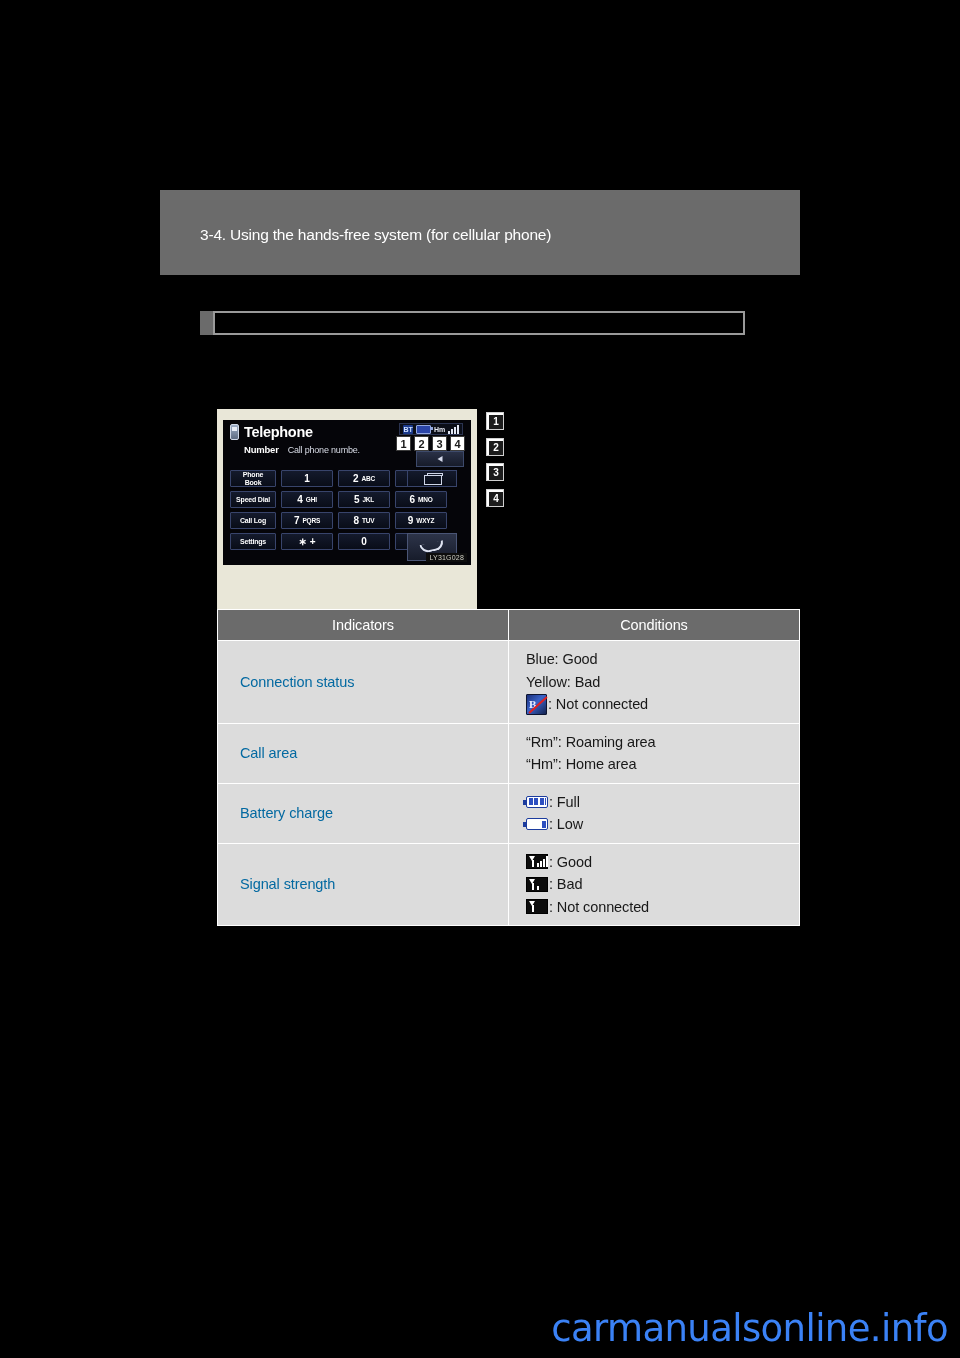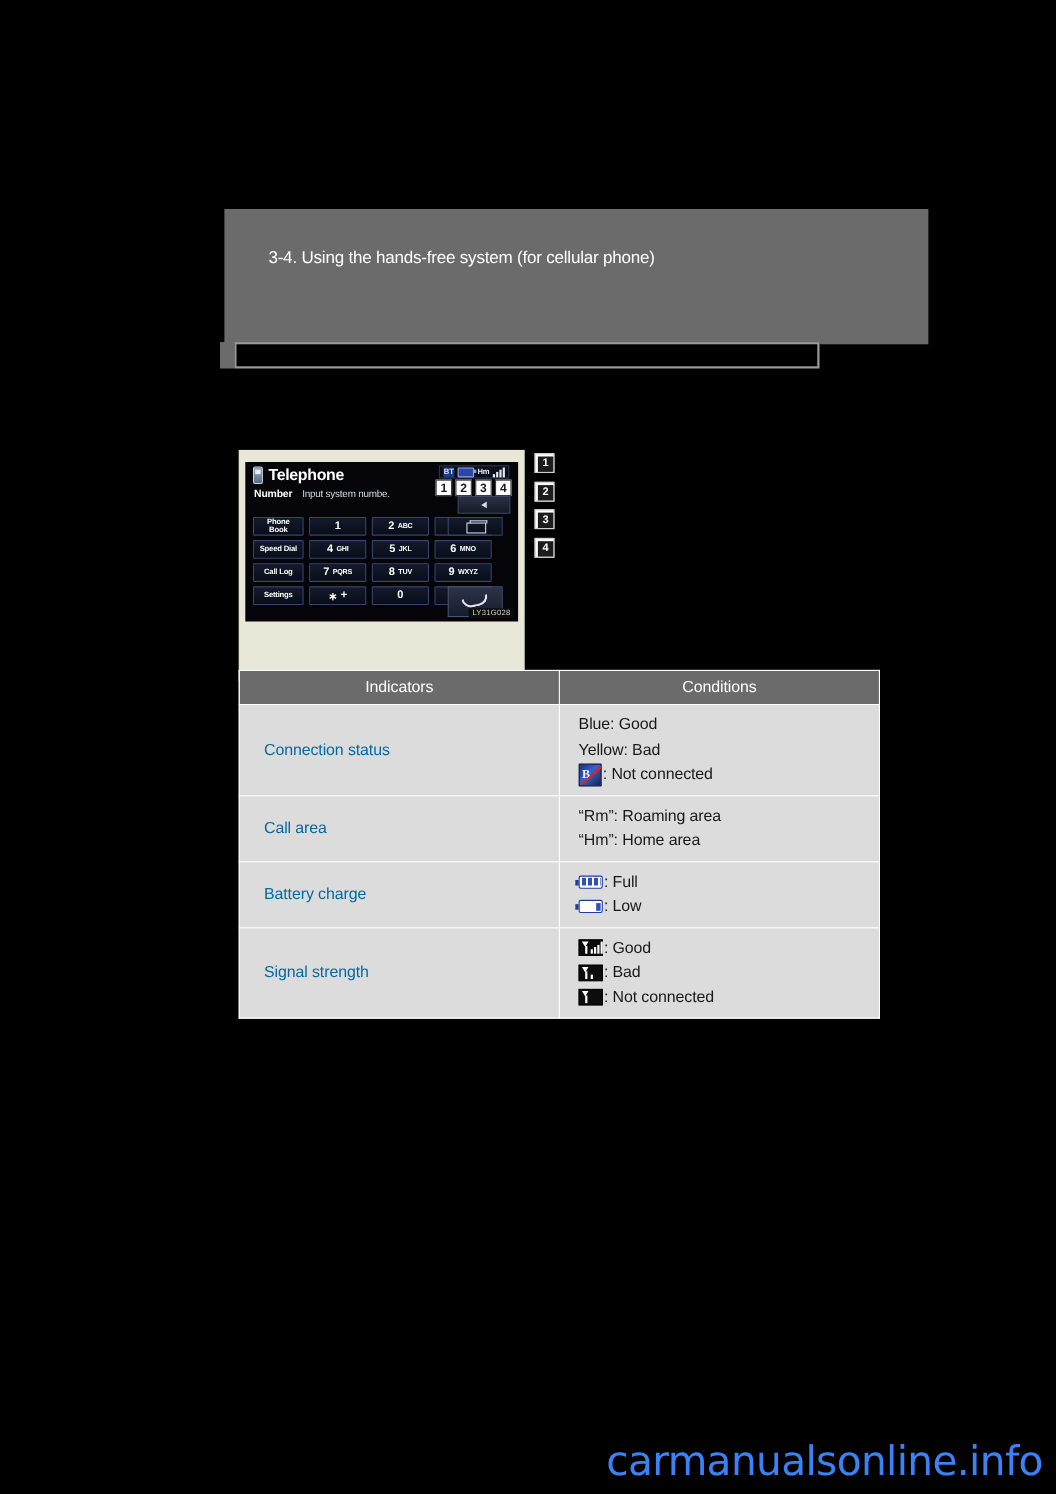--- a/index.html
+++ b/index.html
@@ -14,23 +14,22 @@
     font-family: "Liberation Sans", sans-serif;
     overflow: hidden;
   }
 
   
   .chapter-band {
     position: absolute;
     left: 160px;
     top: 190px;
     width: 640px;
-    height: 123px;
+    height: 85px;
     background: #6b6b6b;
-    margin-left: 44px;
   }
   .chapter-title {
     position: absolute;
     left: 40px;
     top: 36px;
     color: #ffffff;
     font-size: 15.5px;
     font-family: "Liberation Sans", sans-serif;
     letter-spacing: -0.2px;
     white-space: nowrap;
@@ -111,21 +110,21 @@
   .tel-title {
     color: #ffffff;
     font-size: 14.5px;
     font-weight: bold;
     letter-spacing: -0.3px;
     line-height: 15px;
   }
 
   .tel-row2 {
     position: absolute;
-    left: 8px;
+    left: 21px;
     top: 24px;
     display: flex;
     align-items: baseline;
     gap: 9px;
   }
   .tel-lbl-number {
     color: #ffffff;
     font-size: 9.5px;
     font-weight: bold;
     letter-spacing: -0.2px;
@@ -509,21 +508,21 @@
 <div class="illus">
   <div class="illus-screen">
 
     <div class="tel-titlebar">
       <span class="tel-handset-ico"></span>
       <span class="tel-title">Telephone</span>
     </div>
 
     <div class="tel-row2">
       <span class="tel-lbl-number">Number</span>
-      <span class="tel-lbl-input">Input system numbe.</span>
+      <span class="tel-lbl-input">Call phone numbe.</span>
     </div>
 
     <div class="status-strip">
       <span class="ico-bt">BT</span>
       <span class="ico-bat"></span>
       <span class="txt-hm">Hm</span>
       <span class="ico-sig">
           <i></i>
           <i></i>
           <i></i>

